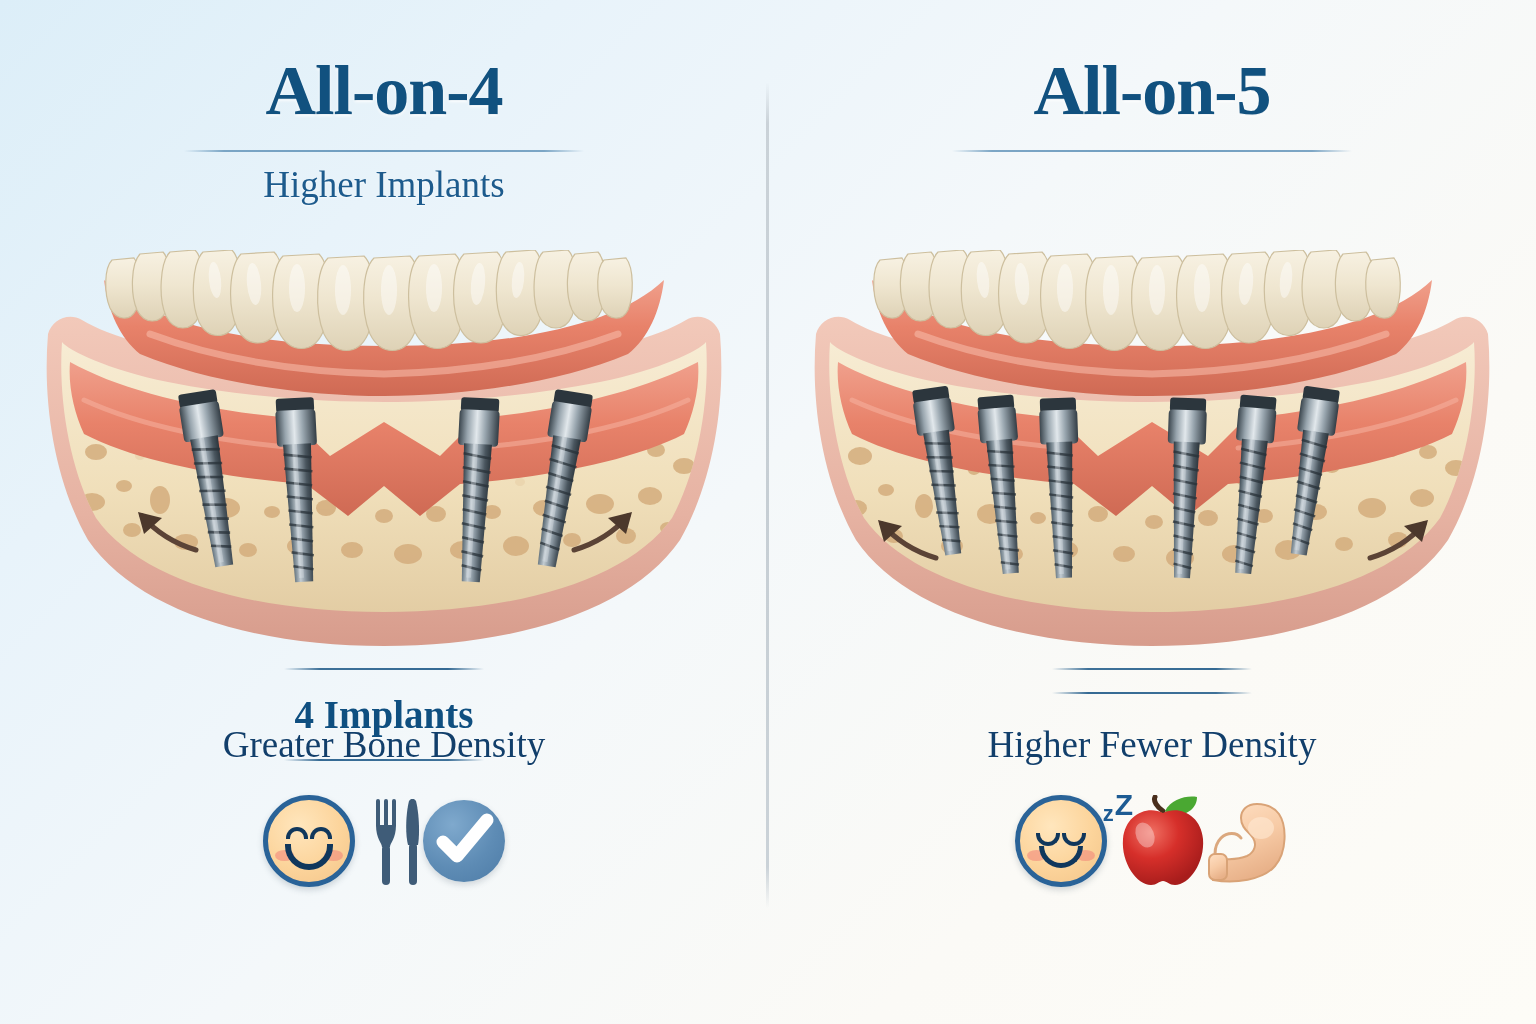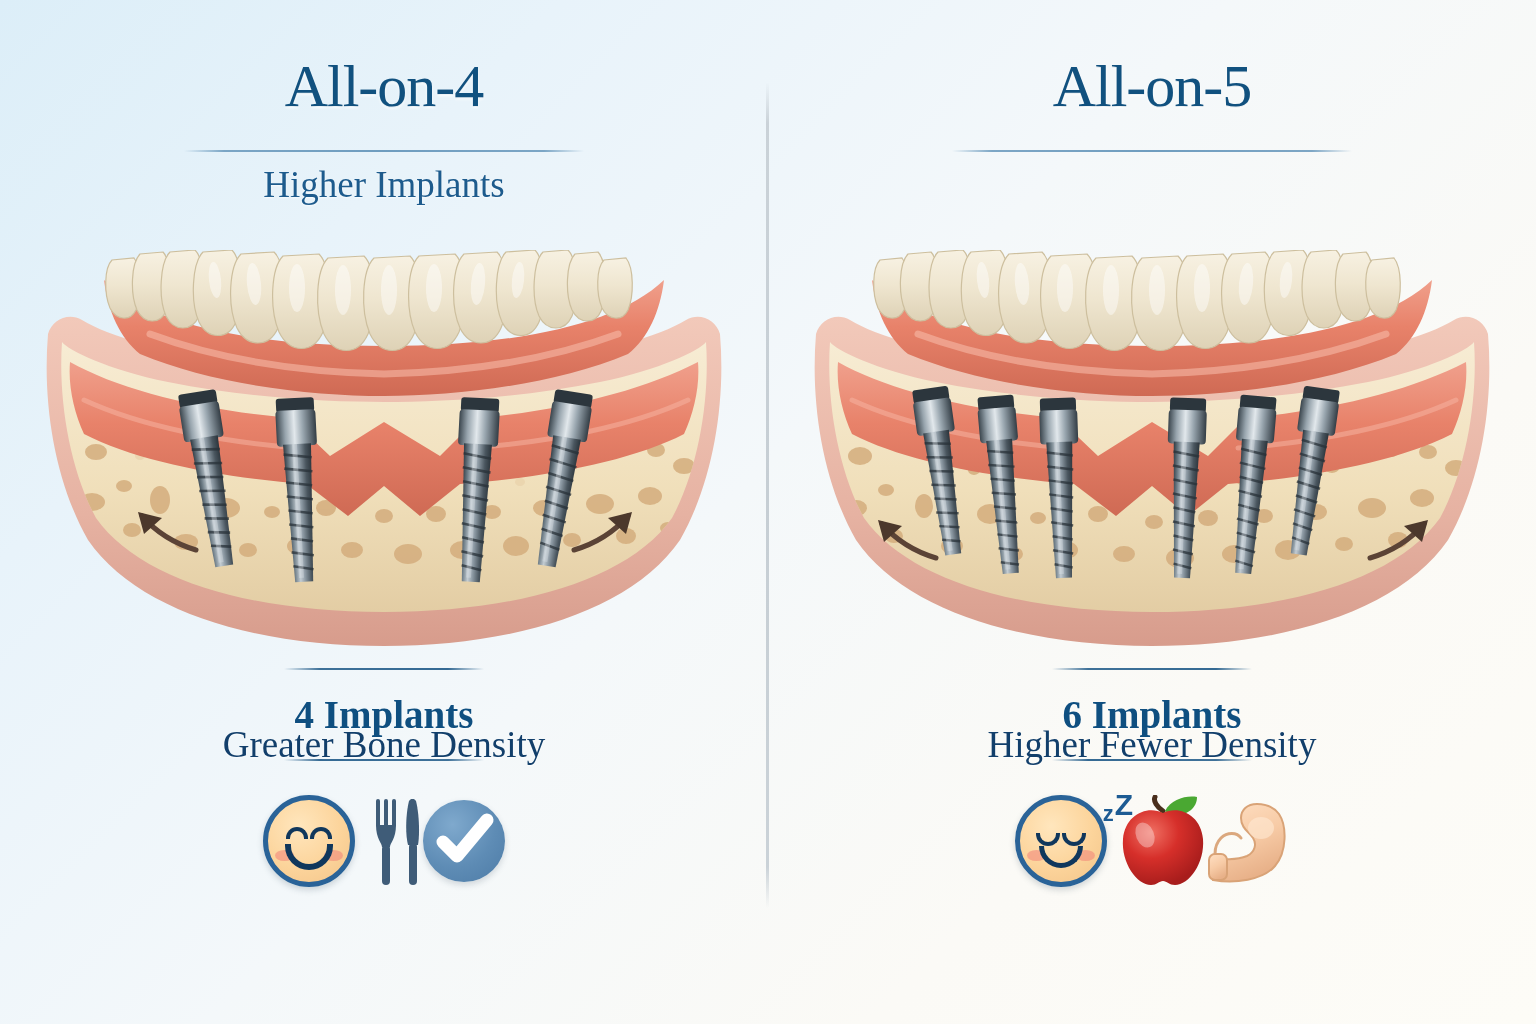--- a/index.html
+++ b/index.html
@@ -27,21 +27,21 @@
   }
 
   
   .panel{position:absolute;top:0;width:768px;height:1024px;}
   .panel.left{left:0;}
   .panel.right{left:768px;}
 
   
   .title{
     position:absolute;top:56px;left:0;width:100%;text-align:center;
-    font-size:60px;font-weight:400;letter-spacing:-1px;
+    font-size:70px;font-weight:700;letter-spacing:-1px;
     color:#11517f;
     text-shadow:0 2px 3px rgba(255,255,255,.85), 0 1px 0 rgba(10,60,100,.18);
     line-height:1;
   }
   .title-rule{
     position:absolute;top:150px;left:50%;transform:translateX(-50%);
     width:400px;height:2px;
     background:linear-gradient(to right,
       rgba(111,159,192,0) 0%,
       rgba(104,152,188,.85) 10%,
@@ -667,21 +667,20 @@
         </g>
         <g fill="#4c382c">
           <path d="M110,270 L134,276 L116,292 Z"></path>
           <path d="M660,270 L636,276 L654,292 Z"></path>
         </g>
       </svg>
     </div>
 
     <div class="count-row">
       <div class="count-rule"></div>
-      <div class="count-label">6 Implants</div>
       <div class="count-rule r"></div>
     </div>
     <div class="density">Higher Fewer Density</div>
 
     <div class="icon-row tight">
 
       <div class="face">
         <div class="eye-closed l"></div>
         <div class="eye-closed r"></div>
         <div class="cheek l"></div>

